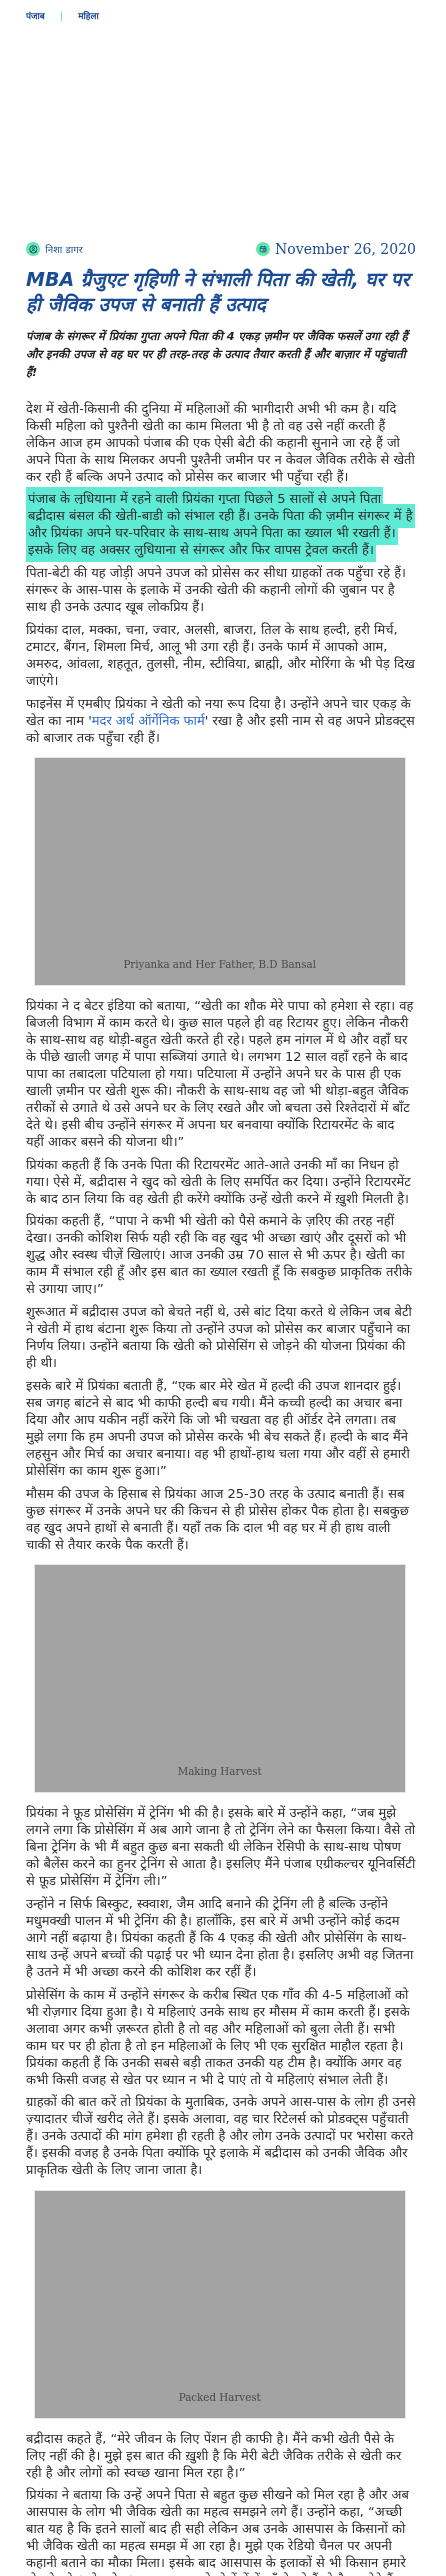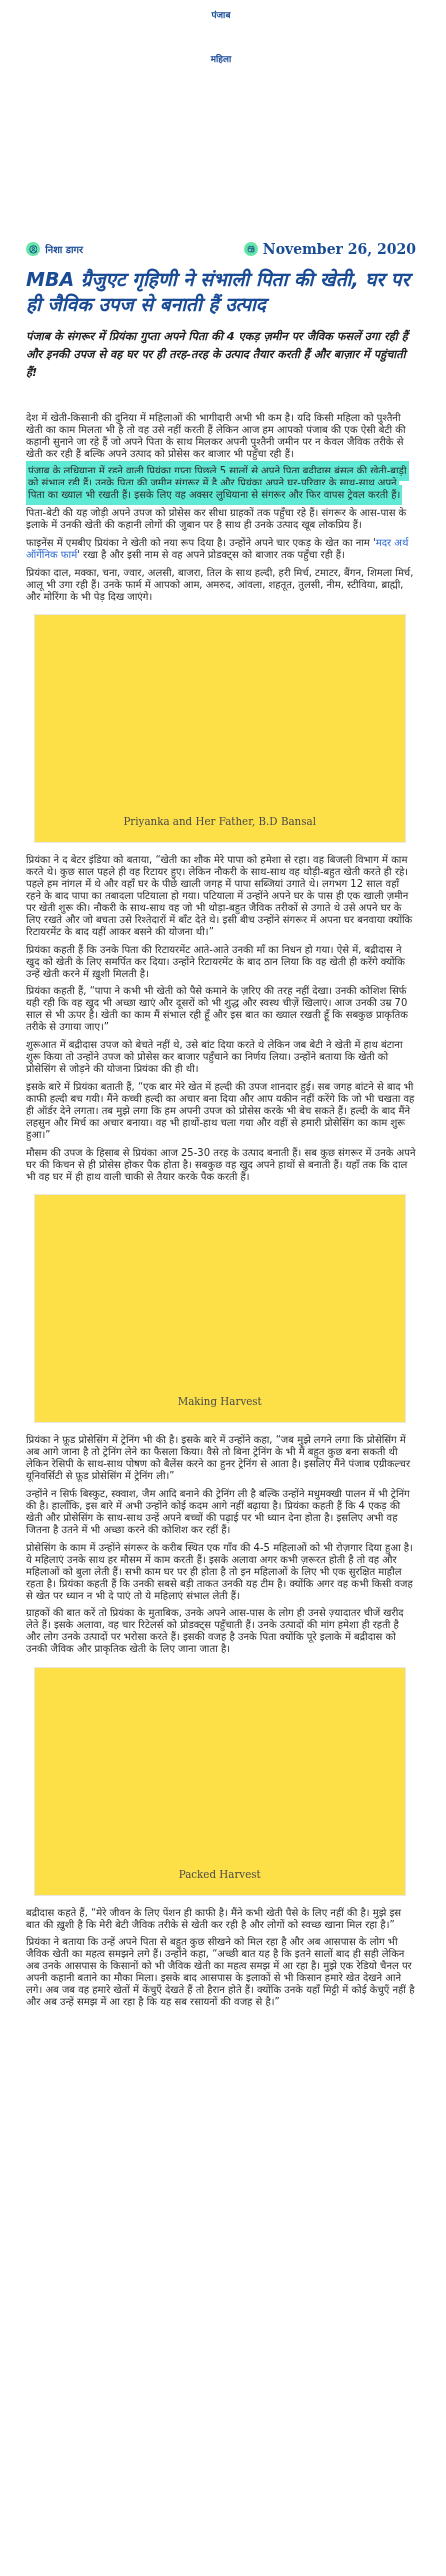--- a/index.html
+++ b/index.html
@@ -1,44 +1,44 @@
 <!DOCTYPE html>
 <html style="font-size:8.2px"><head>
 <meta charset="utf-8">
 <style>
   html,body{margin:0;padding:0;background:#ffffff;}
   body{font-family:"DejaVu Sans",sans-serif;color:#2d2d2d;}
   .page{width:447px;margin:0 auto;background:#fff;box-sizing:border-box;}
   .content{padding:0 31px 0 26px;box-sizing:border-box;}
 
   
-  .tags-row{display:flex;align-items:center;gap:16px;padding-top:9.3px;height:13.4px;flex-direction:column;}
+  .tags-row{display:flex;align-items:center;gap:16px;padding-top:9.3px;height:13.4px;}
   .tag{color:#1a4c96;font-weight:bold;font-size:8.8px;text-decoration:none;cursor:pointer;}
   .tag-sep{width:1.5px;height:10.3px;background:#67e9ae;border-radius:1px;}
 
   
   .hero-spacer{height:216px;}
 
   
   .meta-row{display:flex;justify-content:space-between;align-items:center;margin:0 0 7.2px 0;height:21.6px;}
   .meta-left,.meta-right{display:flex;align-items:center;gap:5.2px;}
   .icon-badge{width:14px;height:14px;border-radius:50%;background:#63e6a8;display:flex;align-items:center;justify-content:center;flex:0 0 auto;}
-  .meta-name,.meta-date{color:#1a4c96;font-weight:bold;}
+  .meta-name,.meta-date{color:#1a4c96;font-weight:normal;}
   .meta-name{font-size:9.8px;}
   .meta-date{font-family:"DejaVu Serif",serif;font-size:14px;}
 
   
   h1.article-title{color:#1a4c96;font-size:19px;line-height:25px;font-weight:bold;margin:2.1px 0 10.3px 0;font-style:italic;}
-  .article-subtitle{font-size:11.3px;font-weight:bold;font-style:italic;line-height:18px;color:#1f1f1f;margin:0 0 30px 0;}
+  .article-subtitle{font-size:11.3px;font-weight:bold;font-style:italic;line-height:18px;color:#1f1f1f;margin:0 0 18px 0;}
 
   
-  .article-body p.body-par{font-size:10px;line-height:12px;margin:0 0 5.7px 0;color:#2d2d2d;}
+  .article-body p.body-par{font-size:13px;line-height:17px;margin:0 0 5.7px 0;color:#2d2d2d;}
   .hl{background:#5eead4;padding:4.1px 2.1px;-webkit-box-decoration-break:clone;box-decoration-break:clone;}
   .seg-link{color:#2d6ad0;cursor:pointer;}
-  .figure-box{width:372px;height:229px;border:0.5px solid #e7e7e7;background:#fde047;box-sizing:border-box;margin:11.3px 0 11.3px 7.7px;display:flex;align-items:flex-end;justify-content:center;padding-bottom:14.4px;}
+  .figure-box{width:372px;height:229px;border:0.5px solid #e7e7e7;background:#a3a3a3;box-sizing:border-box;margin:11.3px 0 11.3px 7.7px;display:flex;align-items:flex-end;justify-content:center;padding-bottom:14.4px;}
   .figure-caption{font-family:"DejaVu Serif",serif;font-size:10.3px;color:#4a4a4a;}
 </style>
 </head>
 <body>
 
 <div class="page">
 
   <div class="content">
     <div class="tags-row">
       <a class="tag">पंजाब</a>
@@ -77,22 +77,22 @@
     </div>
 
     <h1 class="article-title">MBA ग्रैजुएट गृहिणी ने संभाली पिता की खेती, घर पर ही जैविक उपज से बनाती हैं उत्पाद</h1>
 
     <p class="article-subtitle">पंजाब के संगरूर में प्रियंका गुप्ता अपने पिता की 4 एकड़ ज़मीन पर जैविक फसलें उगा रही हैं और इनकी उपज से वह घर पर ही तरह-तरह के उत्पाद तैयार करती हैं और बाज़ार में पहुंचाती हैं!</p>
 
     <div class="article-body" id="article-body">
         <p class="body-par"><span>देश में खेती-किसानी की दुनिया में महिलाओं की भागीदारी अभी भी कम है। यदि किसी महिला को पुश्तैनी खेती का काम मिलता भी है तो वह उसे नहीं करती हैं लेकिन आज हम आपको पंजाब की एक ऐसी बेटी की कहानी सुनाने जा रहे हैं जो अपने पिता के साथ मिलकर अपनी पुश्तैनी जमीन पर न केवल जैविक तरीके से खेती कर रही हैं बल्कि अपने उत्पाद को प्रोसेस कर बाजार भी पहुँचा रही हैं।</span></p>
         <p class="body-par"><span class="hl"><span>पंजाब के लुधियाना में रहने वाली प्रियंका गुप्ता पिछले 5 सालों से अपने पिता बद्रीदास बंसल की खेती-बाड़ी को संभाल रही हैं। उनके पिता की ज़मीन संगरूर में है और प्रियंका अपने घर-परिवार के साथ-साथ अपने पिता का ख्याल भी रखती हैं। इसके लिए वह अक्सर लुधियाना से संगरूर और फिर वापस ट्रेवल करती हैं।</span></span></p>
         <p class="body-par"><span>पिता-बेटी की यह जोड़ी अपने उपज को प्रोसेस कर सीधा ग्राहकों तक पहुँचा रहे हैं। संगरूर के आस-पास के इलाके में उनकी खेती की कहानी लोगों की जुबान पर है साथ ही उनके उत्पाद खूब लोकप्रिय हैं।</span></p>
+        <p class="body-par"><span>प्रियंका दाल, मक्का, चना, ज्वार, अलसी, बाजरा, तिल के साथ हल्दी, हरी मिर्च, टमाटर, बैंगन, शिमला मिर्च, आलू भी उगा रही हैं। उनके फार्म में आपको आम, अमरुद, आंवला, शहतूत, तुलसी, नीम, स्टीविया, ब्राह्मी, और मोरिंगा के भी पेड़ दिख जाएंगे।</span></p>
         <p class="body-par"><span>फाइनेंस में एमबीए प्रियंका ने खेती को नया रूप दिया है। उन्होंने अपने चार एकड़ के खेत का नाम '</span><a class="seg-link">मदर अर्थ ऑर्गेनिक फार्म</a><span>' रखा है और इसी नाम से वह अपने प्रोडक्ट्स को बाजार तक पहुँचा रही हैं।</span></p>
-        <p class="body-par"><span>प्रियंका दाल, मक्का, चना, ज्वार, अलसी, बाजरा, तिल के साथ हल्दी, हरी मिर्च, टमाटर, बैंगन, शिमला मिर्च, आलू भी उगा रही हैं। उनके फार्म में आपको आम, अमरुद, आंवला, शहतूत, तुलसी, नीम, स्टीविया, ब्राह्मी, और मोरिंगा के भी पेड़ दिख जाएंगे।</span></p>
         <div class="figure-box">
           <div class="figure-caption">Priyanka and Her Father, B.D Bansal</div>
         </div>
         <p class="body-par"><span>प्रियंका ने द बेटर इंडिया को बताया, “खेती का शौक मेरे पापा को हमेशा से रहा। वह बिजली विभाग में काम करते थे। कुछ साल पहले ही वह रिटायर हुए। लेकिन नौकरी के साथ-साथ वह थोड़ी-बहुत खेती करते ही रहे। पहले हम नांगल में थे और वहाँ घर के पीछे खाली जगह में पापा सब्जियां उगाते थे। लगभग 12 साल वहाँ रहने के बाद पापा का तबादला पटियाला हो गया। पटियाला में उन्होंने अपने घर के पास ही एक खाली ज़मीन पर खेती शुरू की। नौकरी के साथ-साथ वह जो भी थोड़ा-बहुत जैविक तरीकों से उगाते थे उसे अपने घर के लिए रखते और जो बचता उसे रिश्तेदारों में बाँट देते थे। इसी बीच उन्होंने संगरूर में अपना घर बनवाया क्योंकि रिटायरमेंट के बाद यहीं आकर बसने की योजना थी।”</span></p>
         <p class="body-par"><span>प्रियंका कहती हैं कि उनके पिता की रिटायरमेंट आते-आते उनकी माँ का निधन हो गया। ऐसे में, बद्रीदास ने खुद को खेती के लिए समर्पित कर दिया। उन्होंने रिटायरमेंट के बाद ठान लिया कि वह खेती ही करेंगे क्योंकि उन्हें खेती करने में ख़ुशी मिलती है।</span></p>
         <p class="body-par"><span>प्रियंका कहती हैं, “पापा ने कभी भी खेती को पैसे कमाने के ज़रिए की तरह नहीं देखा। उनकी कोशिश सिर्फ यही रही कि वह खुद भी अच्छा खाएं और दूसरों को भी शुद्ध और स्वस्थ चीज़ें खिलाएं। आज उनकी उम्र 70 साल से भी ऊपर है। खेती का काम मैं संभाल रही हूँ और इस बात का ख्याल रखती हूँ कि सबकुछ प्राकृतिक तरीके से उगाया जाए।”</span></p>
         <p class="body-par"><span>शुरूआत में बद्रीदास उपज को बेचते नहीं थे, उसे बांट दिया करते थे लेकिन जब बेटी ने खेती में हाथ बंटाना शुरू किया तो उन्होंने उपज को प्रोसेस कर बाजार पहुँचाने का निर्णय लिया। उन्होंने बताया कि खेती को प्रोसेसिंग से जोड़ने की योजना प्रियंका की ही थी।</span></p>
         <p class="body-par"><span>इसके बारे में प्रियंका बताती हैं, “एक बार मेरे खेत में हल्दी की उपज शानदार हुई। सब जगह बांटने से बाद भी काफी हल्दी बच गयी। मैंने कच्ची हल्दी का अचार बना दिया और आप यकीन नहीं करेंगे कि जो भी चखता वह ही ऑर्डर देने लगता। तब मुझे लगा कि हम अपनी उपज को प्रोसेस करके भी बेच सकते हैं। हल्दी के बाद मैंने लहसुन और मिर्च का अचार बनाया। वह भी हाथों-हाथ चला गया और वहीं से हमारी प्रोसेसिंग का काम शुरू हुआ।”</span></p>
         <p class="body-par"><span>मौसम की उपज के हिसाब से प्रियंका आज 25-30 तरह के उत्पाद बनाती हैं। सब कुछ संगरूर में उनके अपने घर की किचन से ही प्रोसेस होकर पैक होता है। सबकुछ वह खुद अपने हाथों से बनाती हैं। यहाँ तक कि दाल भी वह घर में ही हाथ वाली चाकी से तैयार करके पैक करती हैं।</span></p>
         <div class="figure-box">

